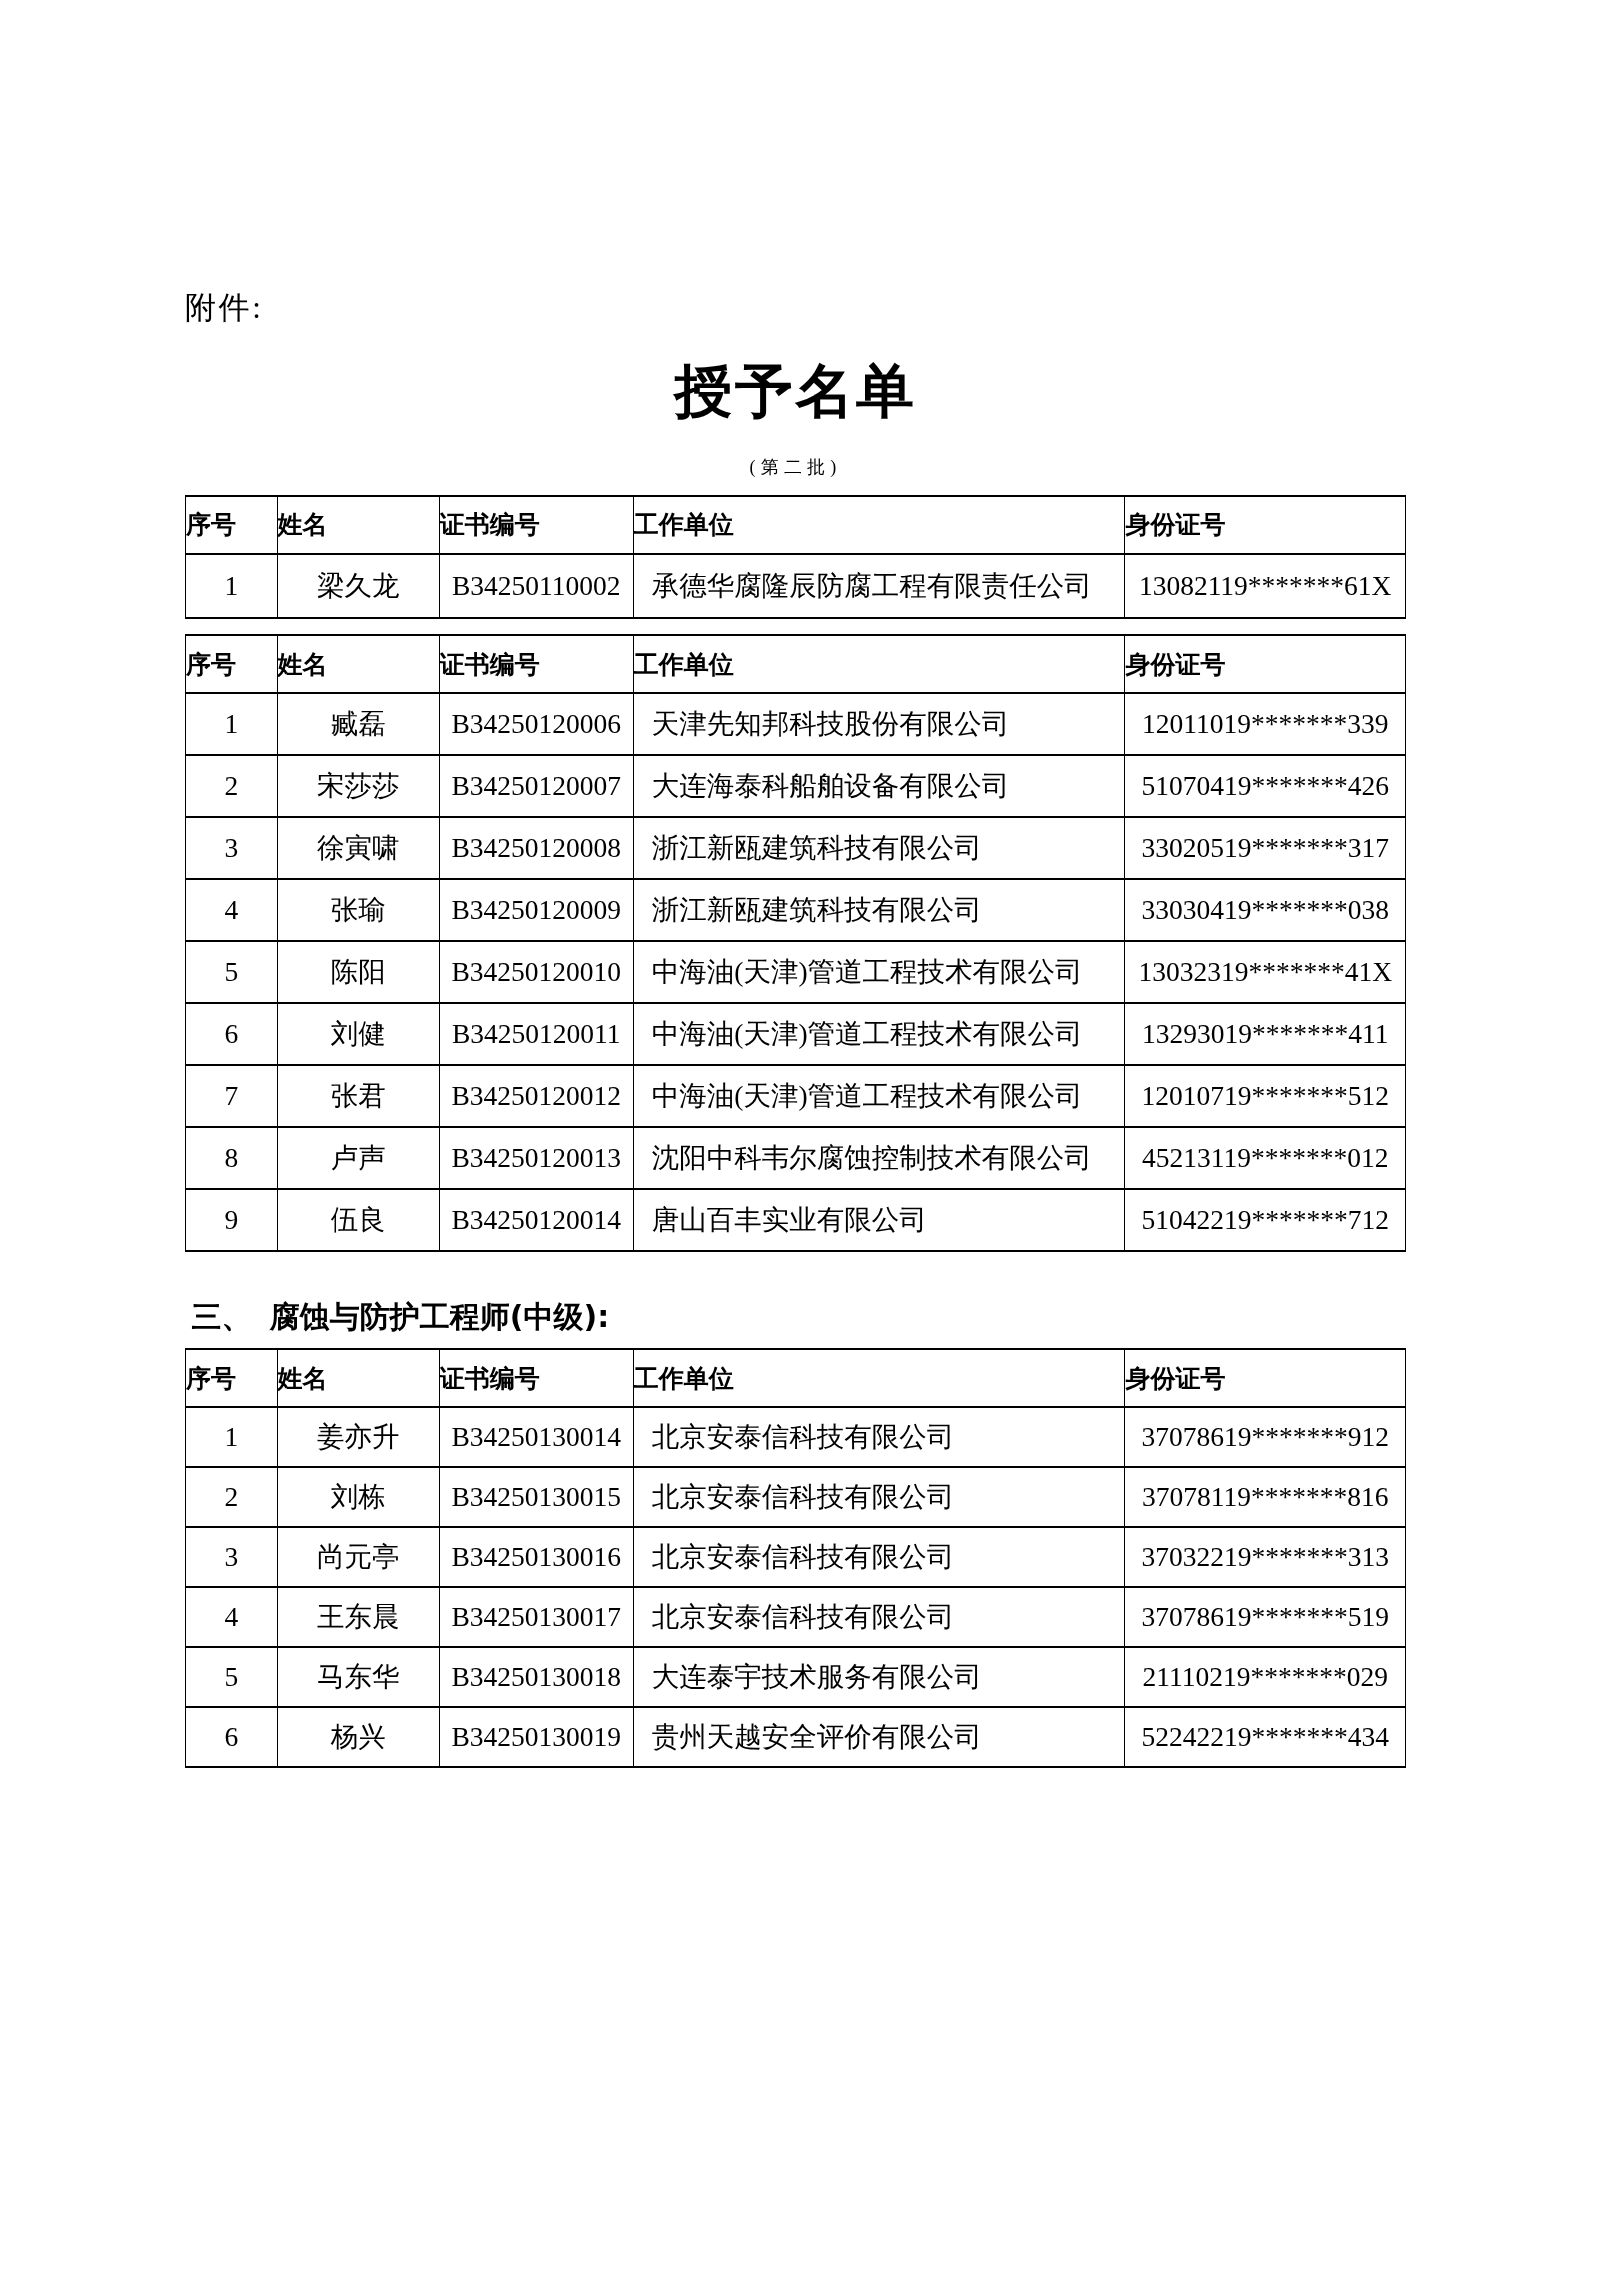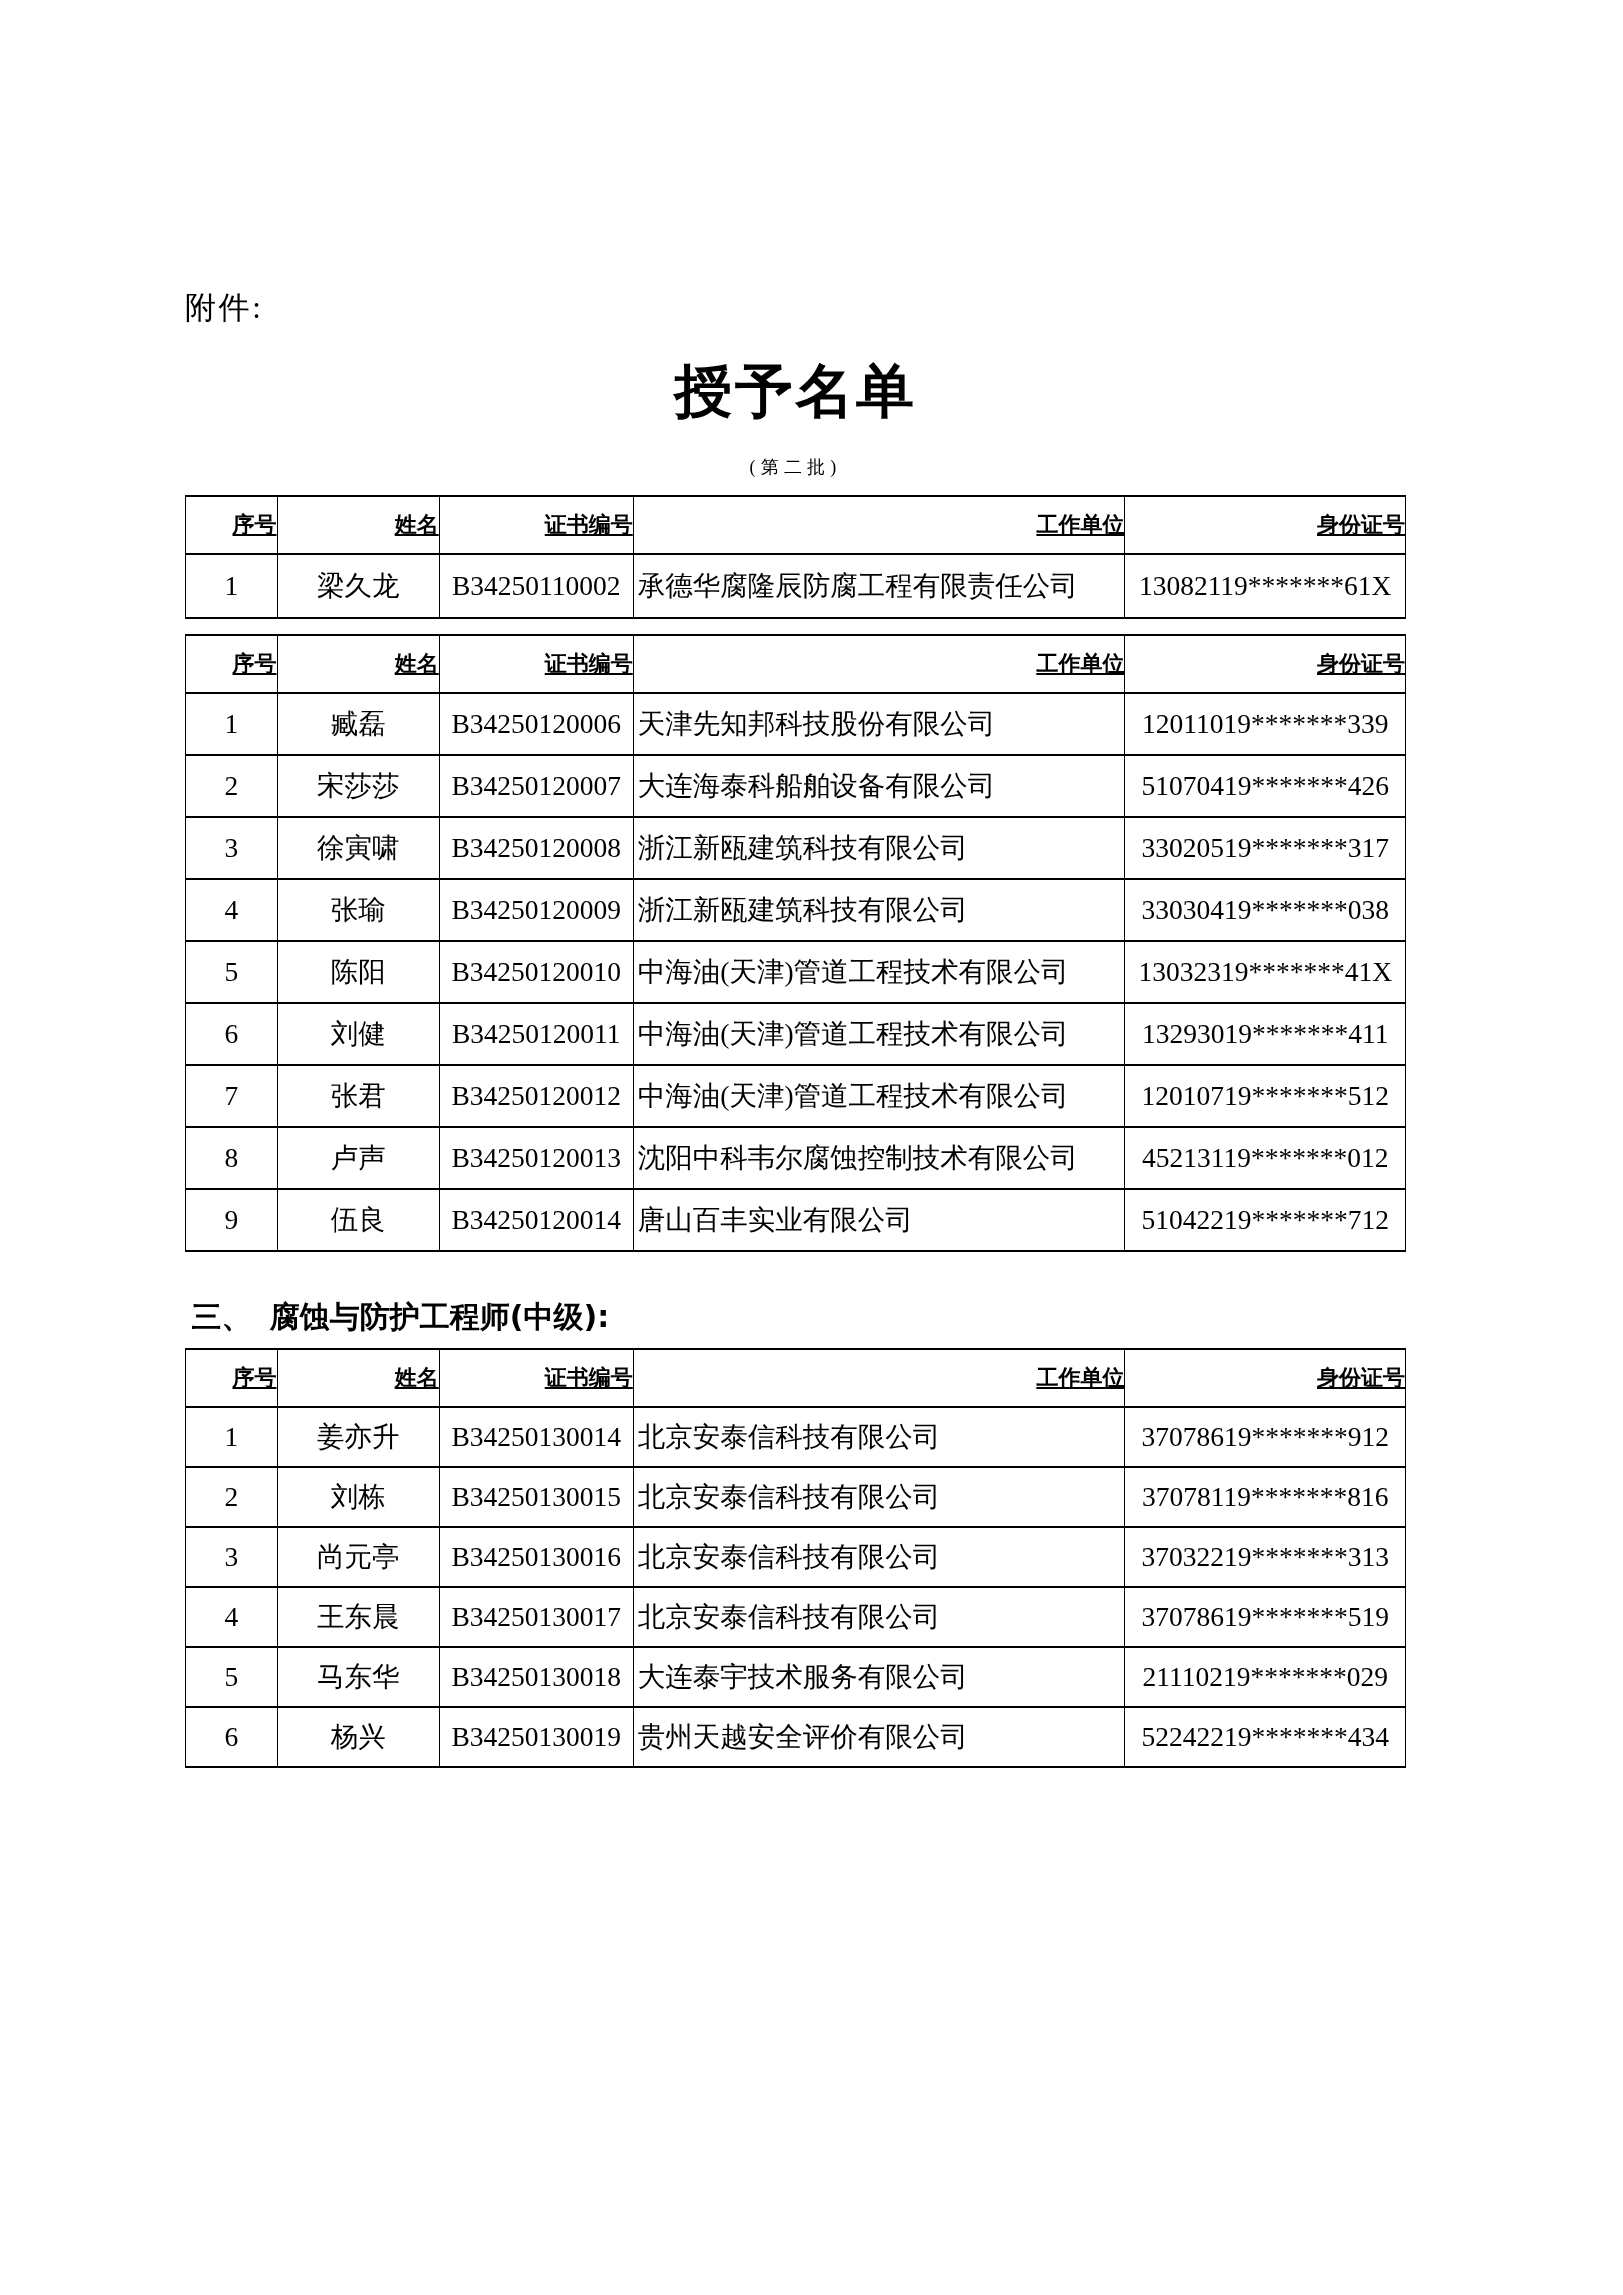--- a/index.html
+++ b/index.html
@@ -60,33 +60,32 @@
     border:1.3px solid #000;
     border-top-width:2.6px;
     border-bottom-width:2.6px;
     vertical-align:middle;
     overflow:hidden;
     padding:0;
   }
   table.roster th{
     font-family:"DejaVu Sans","Liberation Sans",sans-serif;
     font-weight:bold;
-    font-size:22px;
-    text-align:right;
+    font-size:25px;
+    text-align:left;
     height:56px;
-    text-decoration:underline;
   }
   table.roster td{
     font-size:27.5px;
     text-align:center;
     font-family:"Liberation Serif","DejaVu Serif",serif;
   }
   table.roster td.cell-company{
     text-align:left;
-    padding-left:4px;
+    padding-left:18px;
     padding-right:5.2px;
   }
   .rows-h-94 td{height:62px;}
   .rows-h-92 td{height:60px;}
   .rows-h-89 td{height:58px;}
   col.col-no{width:7.5%;}
   col.col-name{width:13.3%;}
   col.col-cert{width:15.9%;}
   col.col-company{width:40.3%;}
   col.col-id{width:23%;}

